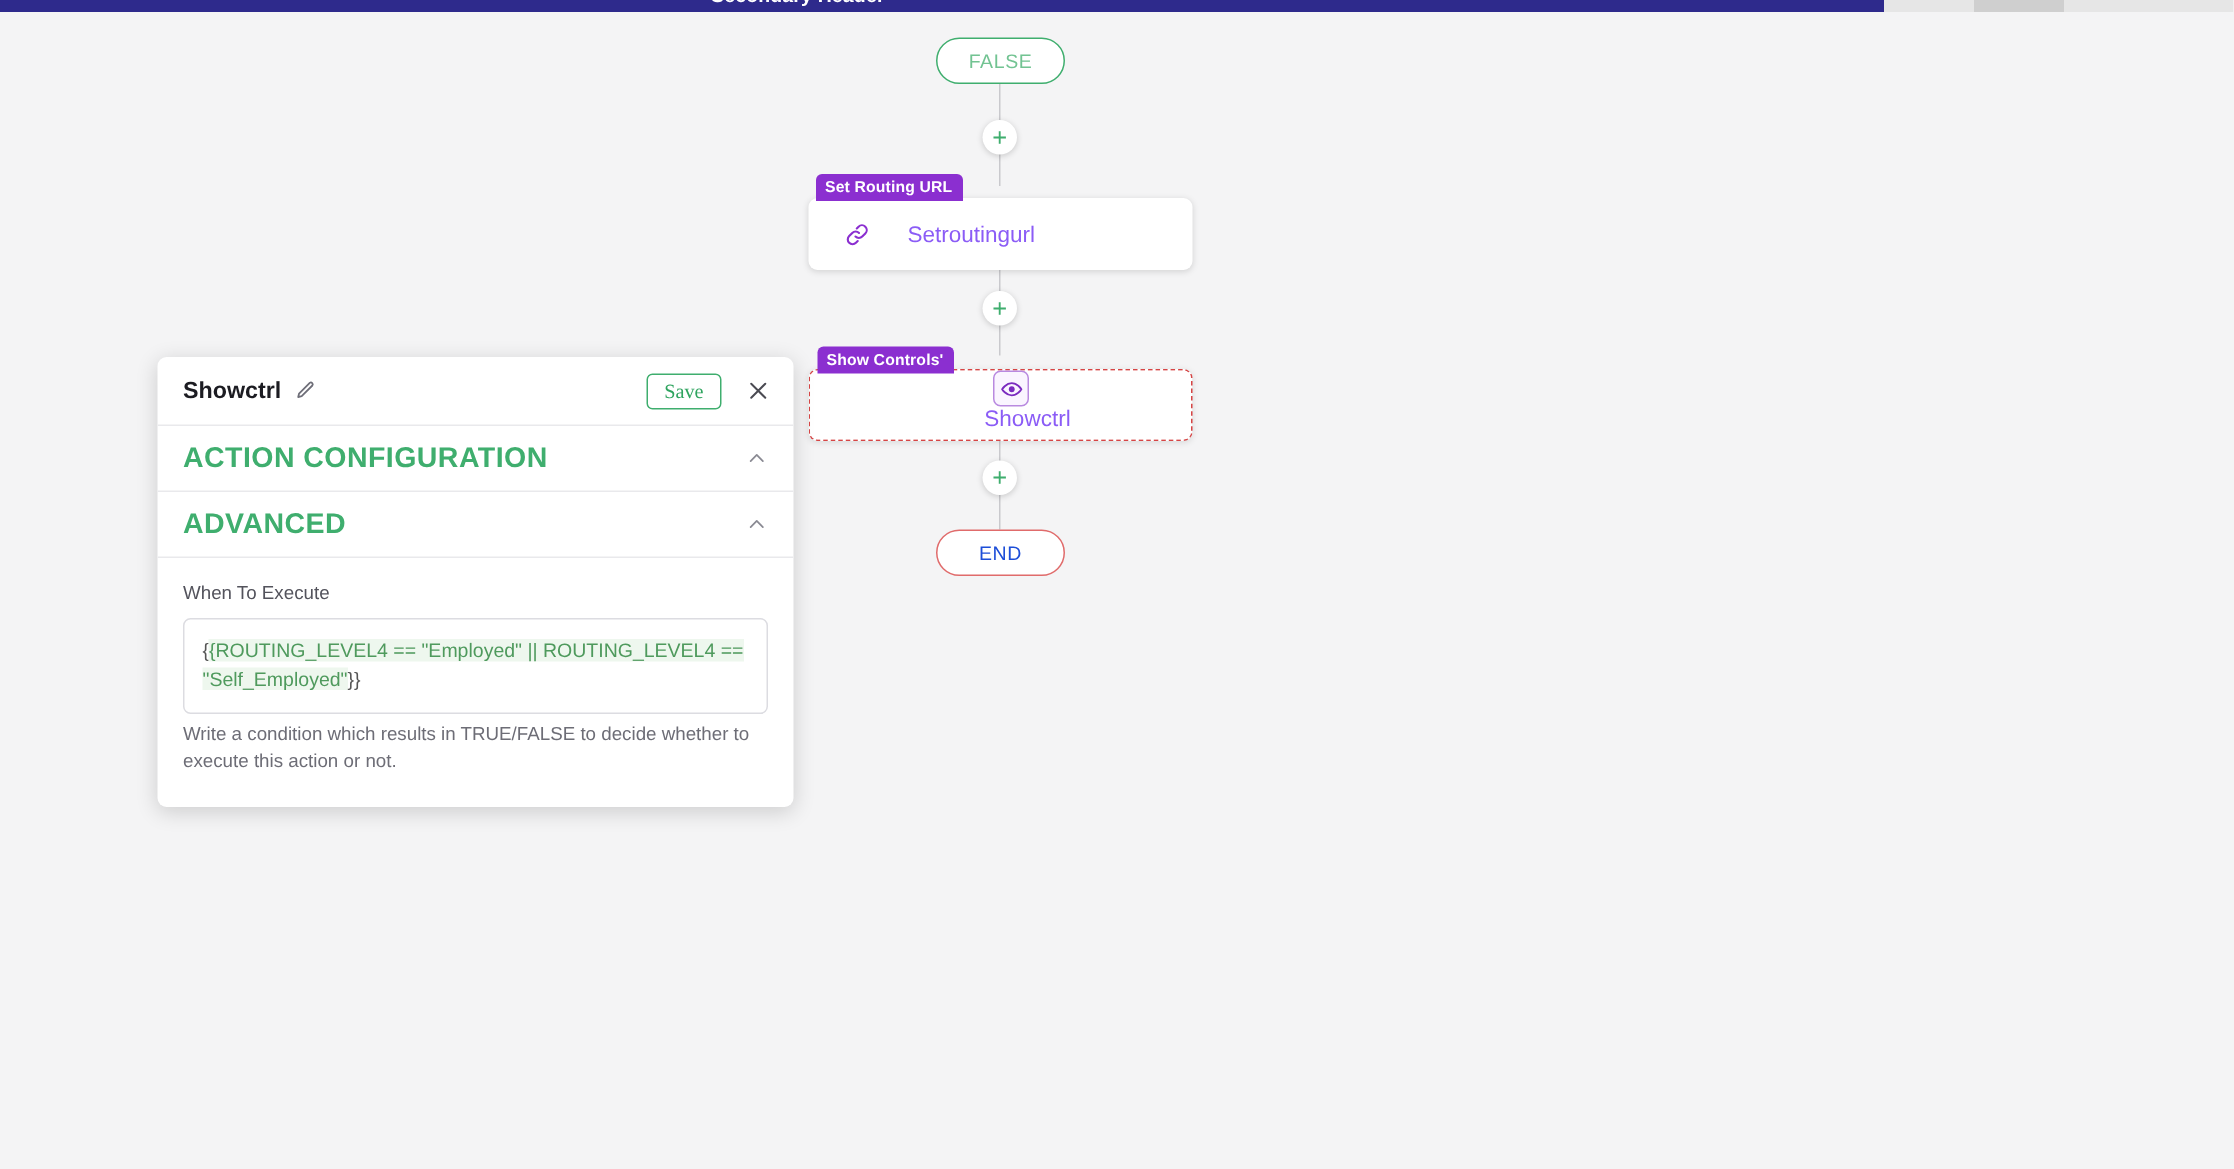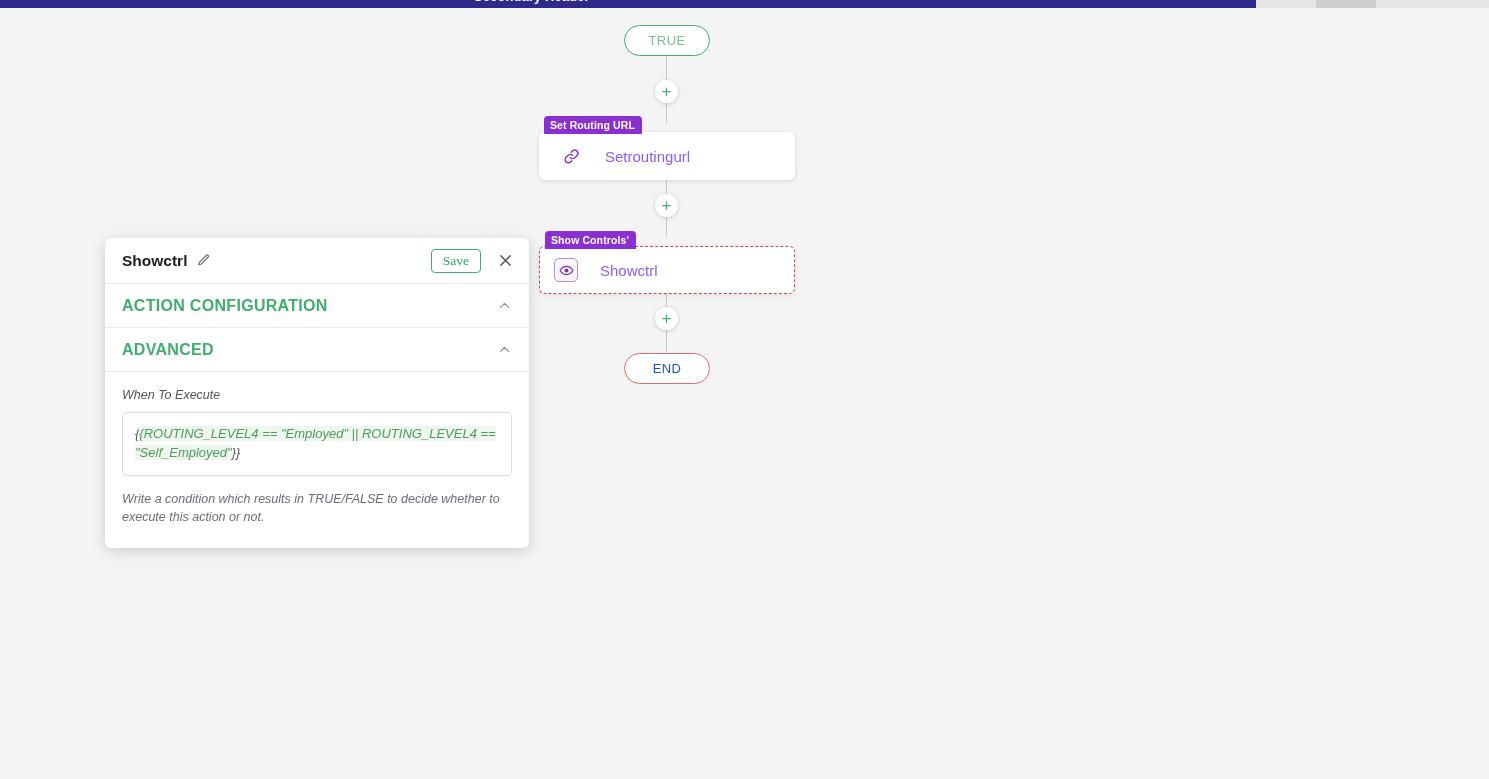--- a/index.html
+++ b/index.html
@@ -122,20 +122,21 @@
     border-radius: 6px;
     box-shadow: 0 1px 4px rgba(0,0,0,.13);
     display: flex;
     align-items: center;
     padding-left: 14px;
     z-index: 5;
   }
   .node.selected {
     border: 1px dashed #d64545;
     box-shadow: 0 1px 4px rgba(0,0,0,.10);
+    flex-direction: column;
   }
   .node-badge {
     position: absolute;
     top: -16px;
     left: 5px;
     background: #8b2fd0;
     color: #ffffff;
     font-size: 10.5px;
     font-weight: 700;
     padding: 3px 7px 3px 6px;
@@ -206,28 +207,28 @@
 
   .section-row {
     height: 44px;
     display: flex;
     align-items: center;
     padding: 0 17px;
     border-bottom: 1px solid #e9e9ec;
     cursor: pointer;
   }
   .section-title {
-    font-size: 16px;
+    font-size: 19px;
     font-weight: 700;
     color: #3fae6e;
     letter-spacing: .3px;
   }
   .section-spacer { flex: 1 1 auto; }
 
-  .panel-body { padding: 16px 17px 22px 17px; font-style: italic; }
+  .panel-body { padding: 16px 17px 22px 17px; }
   .field-label {
     font-size: 12.5px;
     color: #53535c;
     margin-bottom: 10px;
   }
   .code-box {
     border: 1px solid #dcdce1;
     border-radius: 5px;
     padding: 11px 12px 13px 12px;
     min-height: 62px;
@@ -236,21 +237,21 @@
     color: #555;
     cursor: text;
   }
   .code-token {
     background: #eef7ee;
     color: #4f9a5d;
     font-family: "Liberation Sans", sans-serif;
   }
   .code-brace { color: #555; }
   .help-text {
-    margin-top: 14px;
+    margin-top: 4px;
     font-size: 12.5px;
     line-height: 18px;
     color: #6d6d76;
   }
   svg { display: block; }
 </style>
 </head>
 <body>
 
 <div id="app">
@@ -265,21 +266,21 @@
     <div class="flow">
 
       <div class="connector" style="top:48px;height:35px;"></div>
       <div class="connector" style="top:94px;height:22px;"></div>
       <div class="connector" style="top:164px;height:33px;"></div>
       <div class="connector" style="top:208px;height:21px;"></div>
       <div class="connector" style="top:278px;height:32px;"></div>
       <div class="connector" style="top:322px;height:23px;"></div>
 
       <div class="terminal start">
-        <span>TRUE</span>
+        <span>FALSE</span>
       </div>
 
       <div class="plus-btn" style="top:72px;">
         <span>+</span>
       </div>
 
       <div class="node" style="top:124px;padding-left:20px;">
         <div class="node-badge">Set Routing URL</div>
         <div class="node-icon">
           <svg width="19" height="19" viewBox="0 0 24 24" fill="none" stroke="#8b2fd0" stroke-width="1.8" stroke-linecap="round">

